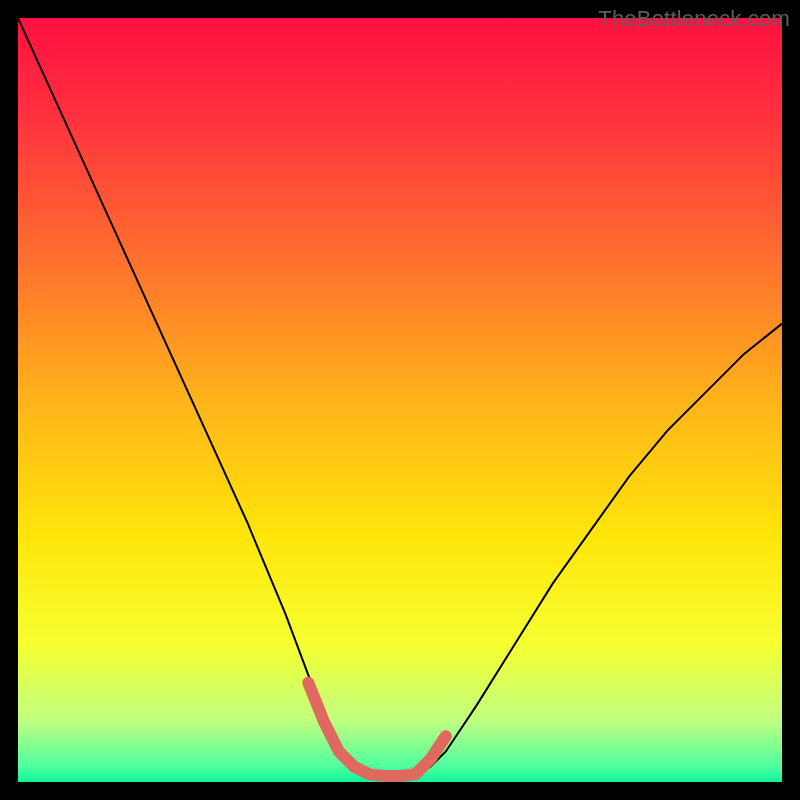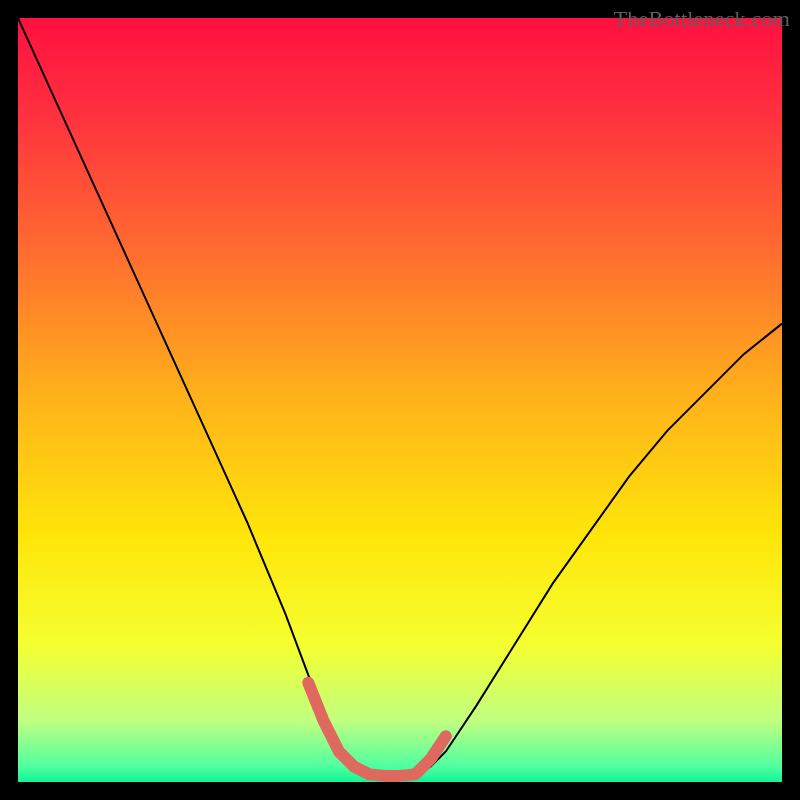--- a/index.html
+++ b/index.html
@@ -13,21 +13,20 @@
   }
   .watermark {
     position: absolute;
     top: 6px;
     right: 10px;
     color: #5e5e5e;
     font-size: 22px;
     font-weight: 500;
     z-index: 10;
     letter-spacing: 0.2px;
-    font-family: Liberation Serif, serif;
   }
   .plot-area {
     position: absolute;
     left: 18px;
     top: 18px;
     width: 764px;
     height: 764px;
   }
   .plot-area svg {
     width: 100%;

